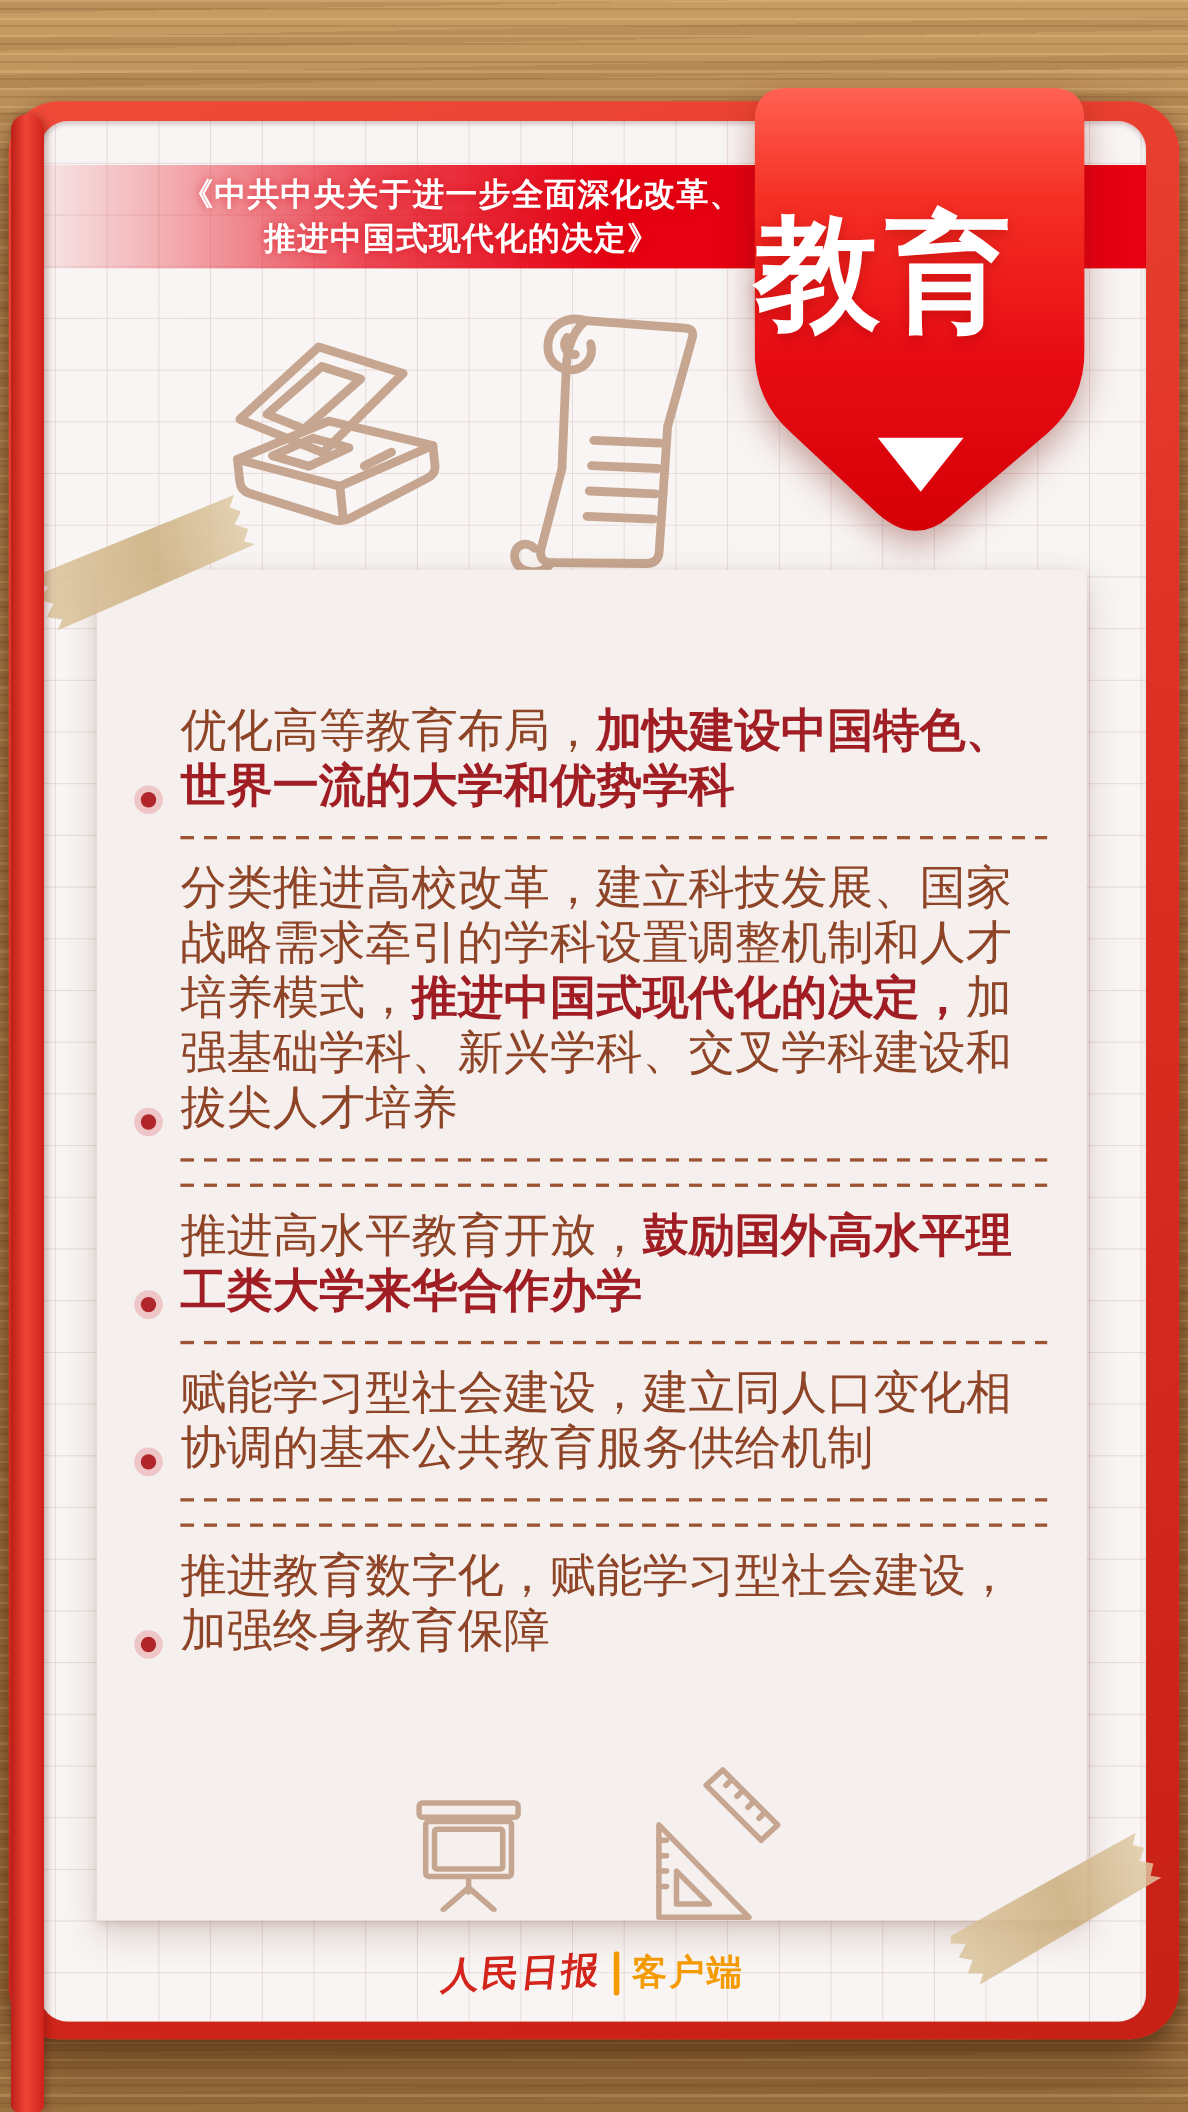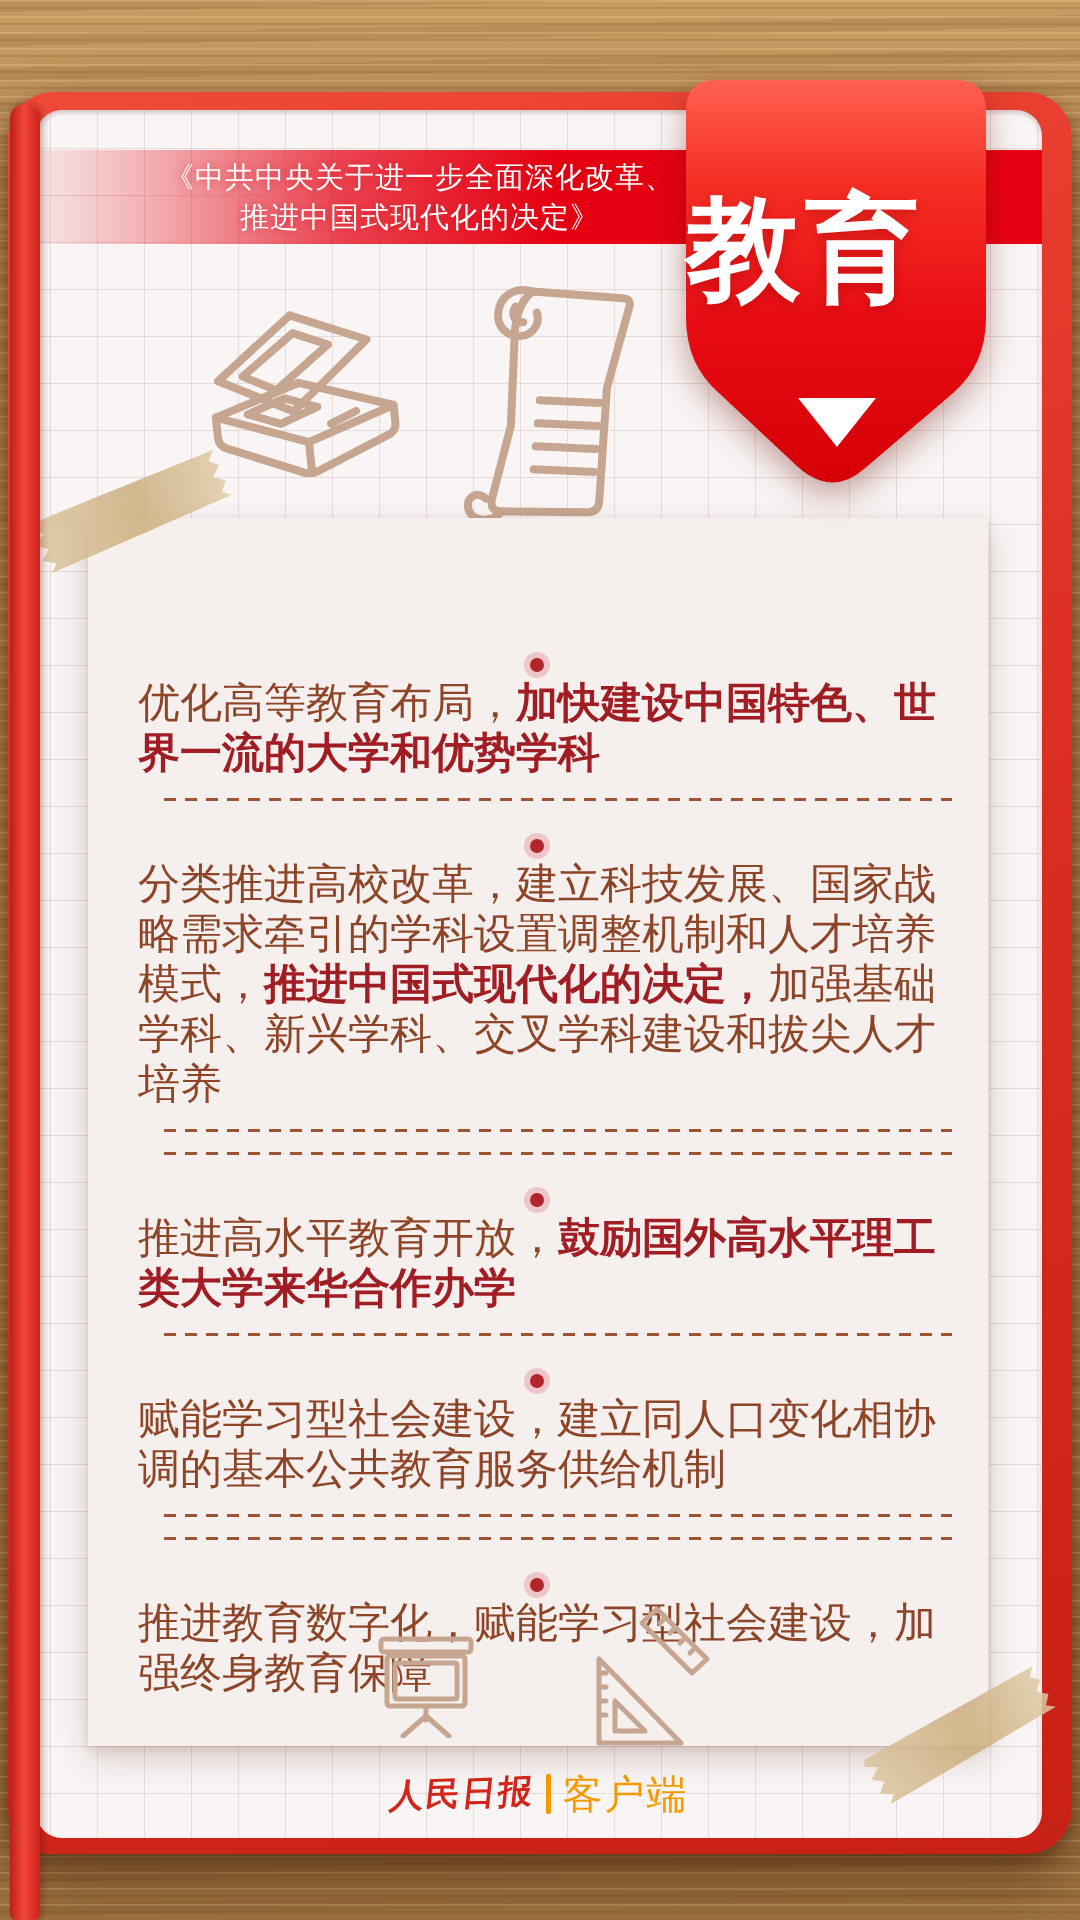--- a/index.html
+++ b/index.html
@@ -45,21 +45,21 @@
   .band{
     position:absolute;left:36px;top:150px;width:1006px;height:94px;z-index:3;
     background:linear-gradient(90deg,
       rgba(230,0,18,.06) 0%,
       rgba(230,0,18,.30) 12%,
       rgba(230,0,18,.72) 30%,
       var(--band_red) 52%, var(--band_red) 100%);
   }
   .band-title{
     position:absolute;left:120px;top:157px;width:600px;z-index:4;
-    text-align:center;color:#fff;font-weight:normal;
+    text-align:center;color:#fff;font-weight:bold;
     font-size:29px;line-height:40px;letter-spacing:1px;
     text-shadow:0 0 9px rgba(205,0,12,.55);
   }
   
   .ribbon{
     position:absolute;left:686px;top:80px;width:300px;height:424px;z-index:20;
     filter:drop-shadow(0 12px 16px rgba(110,15,5,.38));
   }
   .ribbon-label{
     position:absolute;left:686px;top:184px;width:300px;z-index:21;
@@ -75,21 +75,21 @@
   .doodle.thick path,.doodle.thick rect{stroke-width:8;}
   .doodle.thin path,.doodle.thin rect,.doodle.thin line{stroke-width:5;}
   
   .card{
     position:absolute;left:88px;top:518px;width:900px;height:1228px;z-index:6;
     background:var(--card_bg);
     box-shadow:0 12px 30px rgba(110,55,35,.22), 0 3px 8px rgba(110,55,35,.14);
     box-sizing:border-box;
     padding:122px 36px 0 34px;
   }
-  .bullet-item{display:flex;align-items:center;flex-direction:column;}
+  .bullet-item{display:flex;align-items:flex-end;}
   .dot{
     flex:0 0 26px;width:26px;height:26px;margin-top:12px;border-radius:50%;
     background:var(--bullet_halo);position:relative;
   }
   .dot-inner{
     position:absolute;left:6px;top:6px;width:14px;height:14px;border-radius:50%;
     background:var(--bullet_dot);
   }
   .bullet-text{
     flex:1;margin:0 0 0 16px;
@@ -114,21 +114,21 @@
   .footer{
     position:absolute;left:36px;top:1766px;width:1006px;height:56px;z-index:5;
     display:flex;align-items:center;justify-content:center;
   }
   .brand{
     font-family:"Liberation Serif","DejaVu Serif",serif;font-weight:bold;
     font-size:34px;color:var(--footer_red);
     transform:skewX(-8deg) rotate(-2deg);letter-spacing:2px;
   }
   .brand-divider{width:5px;height:40px;background:var(--footer_orange);margin:0 12px;border-radius:2px;}
-  .client{font-size:40px;font-weight:normal;color:var(--footer_orange);letter-spacing:2px;}
+  .client{font-size:32px;font-weight:bold;color:var(--footer_orange);letter-spacing:2px;}
 </style>
 </head>
 <body>
 
 <div class="wood"></div>
 
 <div class="notebook"></div>
 <div class="page"></div>
 
 <div class="band"></div>

